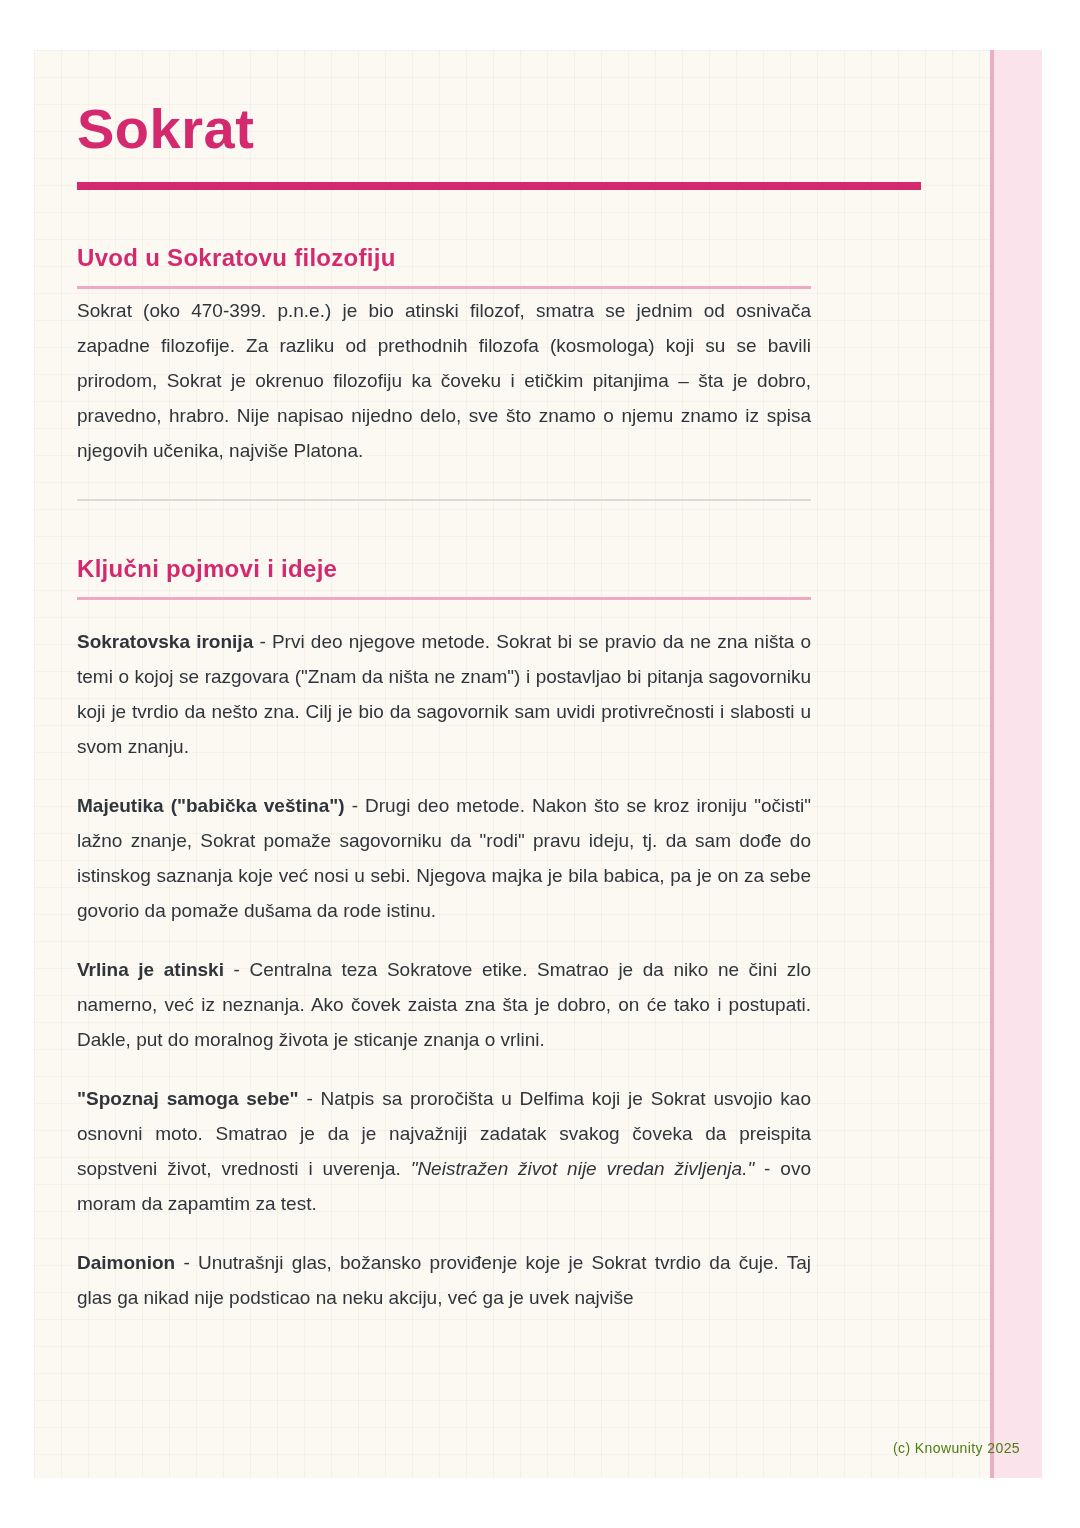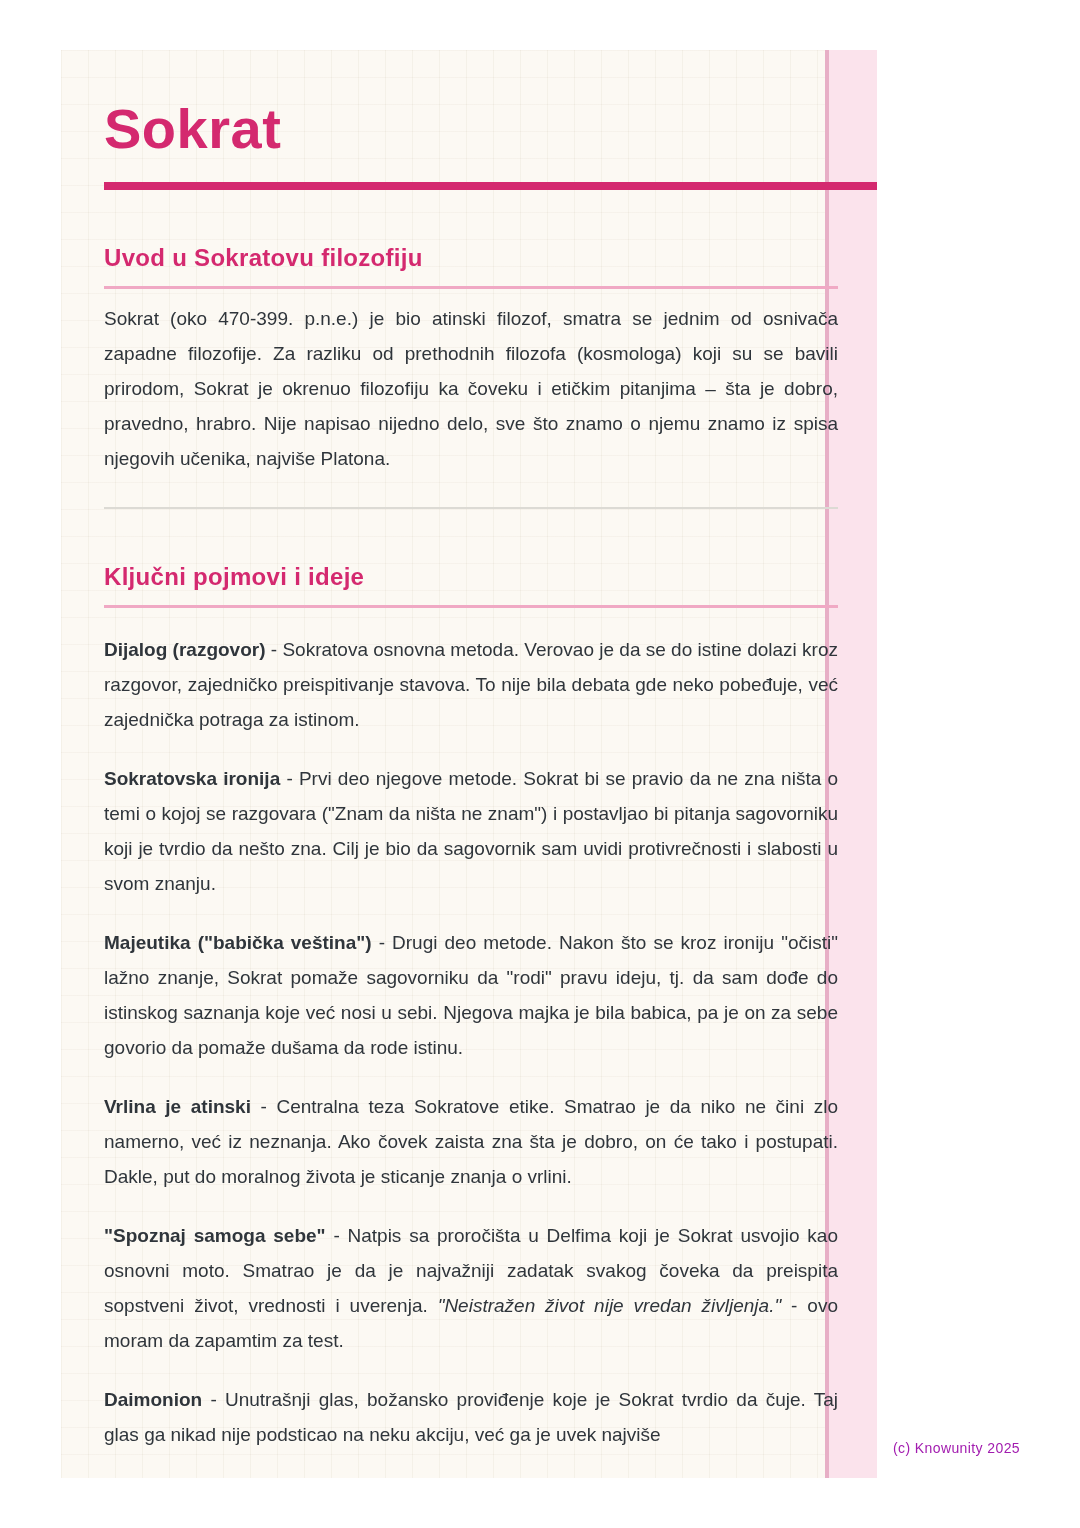--- a/index.html
+++ b/index.html
@@ -5,22 +5,22 @@
   * { box-sizing: border-box; }
   html, body { margin: 0; padding: 0; }
   body {
     width: 1080px; height: 1528px;
     background: #ffffff;
     position: relative;
     font-family: "Liberation Sans", sans-serif;
     overflow: hidden;
   }
   .page-sheet {
-    position: absolute; left: 61px; top: 50px;
-    width: 816px; height: 1428px;
+    position: absolute; left: 34px; top: 50px;
+    width: 1008px; height: 1428px;
     background-color: #fcf9f3;
     background-image:
       linear-gradient(to right, rgba(182,168,140,0.10) 1px, transparent 1px),
       linear-gradient(to bottom, rgba(182,168,140,0.08) 1px, transparent 1px);
     background-size: 27px 27px;
     overflow: hidden;
   }
   .accent-stripe {
     position: absolute; top: 0; right: 0;
     width: 52px; height: 100%;
@@ -59,33 +59,33 @@
     background: #f0a9c4;
   }
   p.para {
     width: 734px;
     margin: 24px 0 0;
     font-size: 19px;
     line-height: 35px;
     color: #2f353b;
     text-align: justify;
   }
-  p.intro { margin-top: 12px; }
+  p.intro { margin-top: 4px; }
   .section-divider {
     margin-top: 31px;
     width: 734px; height: 2px;
     background: #dcdad4;
   }
   strong.term { font-weight: bold; }
   em.quote { font-style: italic; }
   .watermark {
     position: absolute;
     left: 893px; top: 1440px;
     font-size: 14px;
-    color: #a21caf;
+    color: #4d7c0f;
     letter-spacing: 0.4px;
     z-index: 2;
   }
 </style>
 </head>
 <body>
 
 <div class="page-sheet">
   <div class="accent-stripe"></div>
 
@@ -98,21 +98,20 @@
       <h2 class="section-heading">Uvod u Sokratovu filozofiju</h2>
       <div class="heading-underline"></div>
       <p class="para intro"><span>Sokrat (oko 470-399. p.n.e.) je bio atinski filozof, smatra se jednim od osnivača zapadne filozofije. Za razliku od prethodnih filozofa (kosmologa) koji su se bavili prirodom, Sokrat je okrenuo filozofiju ka čoveku i etičkim pitanjima – šta je dobro, pravedno, hrabro. Nije napisao nijedno delo, sve što znamo o njemu znamo iz spisa njegovih učenika, najviše Platona.</span></p>
       <div class="section-divider"></div>
     </section>
 
     <section>
       <h2 class="section-heading">Ključni pojmovi i ideje</h2>
       <div class="heading-underline"></div>
 
-      <p class="para"><strong class="term">Dijalog (razgovor)</strong><span> - Sokratova osnovna metoda. Verovao je da se do istine dolazi kroz razgovor, zajedničko preispitivanje stavova. To nije bila debata gde neko pobeđuje, već zajednička potraga za istinom.</span></p>
 
       <p class="para"><strong class="term">Sokratovska ironija</strong><span> - Prvi deo njegove metode. Sokrat bi se pravio da ne zna ništa o temi o kojoj se razgovara ("Znam da ništa ne znam") i postavljao bi pitanja sagovorniku koji je tvrdio da nešto zna. Cilj je bio da sagovornik sam uvidi protivrečnosti i slabosti u svom znanju.</span></p>
 
       <p class="para"><strong class="term">Majeutika ("babička veština")</strong><span> - Drugi deo metode. Nakon što se kroz ironiju "očisti" lažno znanje, Sokrat pomaže sagovorniku da "rodi" pravu ideju, tj. da sam dođe do istinskog saznanja koje već nosi u sebi. Njegova majka je bila babica, pa je on za sebe govorio da pomaže dušama da rode istinu.</span></p>
 
       <p class="para"><strong class="term">Vrlina je atinski</strong><span> - Centralna teza Sokratove etike. Smatrao je da niko ne čini zlo namerno, već iz neznanja. Ako čovek zaista zna šta je dobro, on će tako i postupati. Dakle, put do moralnog života je sticanje znanja o vrlini.</span></p>
 
       <p class="para"><strong class="term">"Spoznaj samoga sebe"</strong><span> - Natpis sa proročišta u Delfima koji je Sokrat usvojio kao osnovni moto. Smatrao je da je najvažniji zadatak svakog čoveka da preispita sopstveni život, vrednosti i uverenja. </span><em class="quote">"Neistražen život nije vredan življenja."</em><span> - ovo moram da zapamtim za test.</span></p>
 
       <p class="para"><strong class="term">Daimonion</strong><span> - Unutrašnji glas, božansko proviđenje koje je Sokrat tvrdio da čuje. Taj glas ga nikad nije podsticao na neku akciju, već ga je uvek najviše</span></p>

